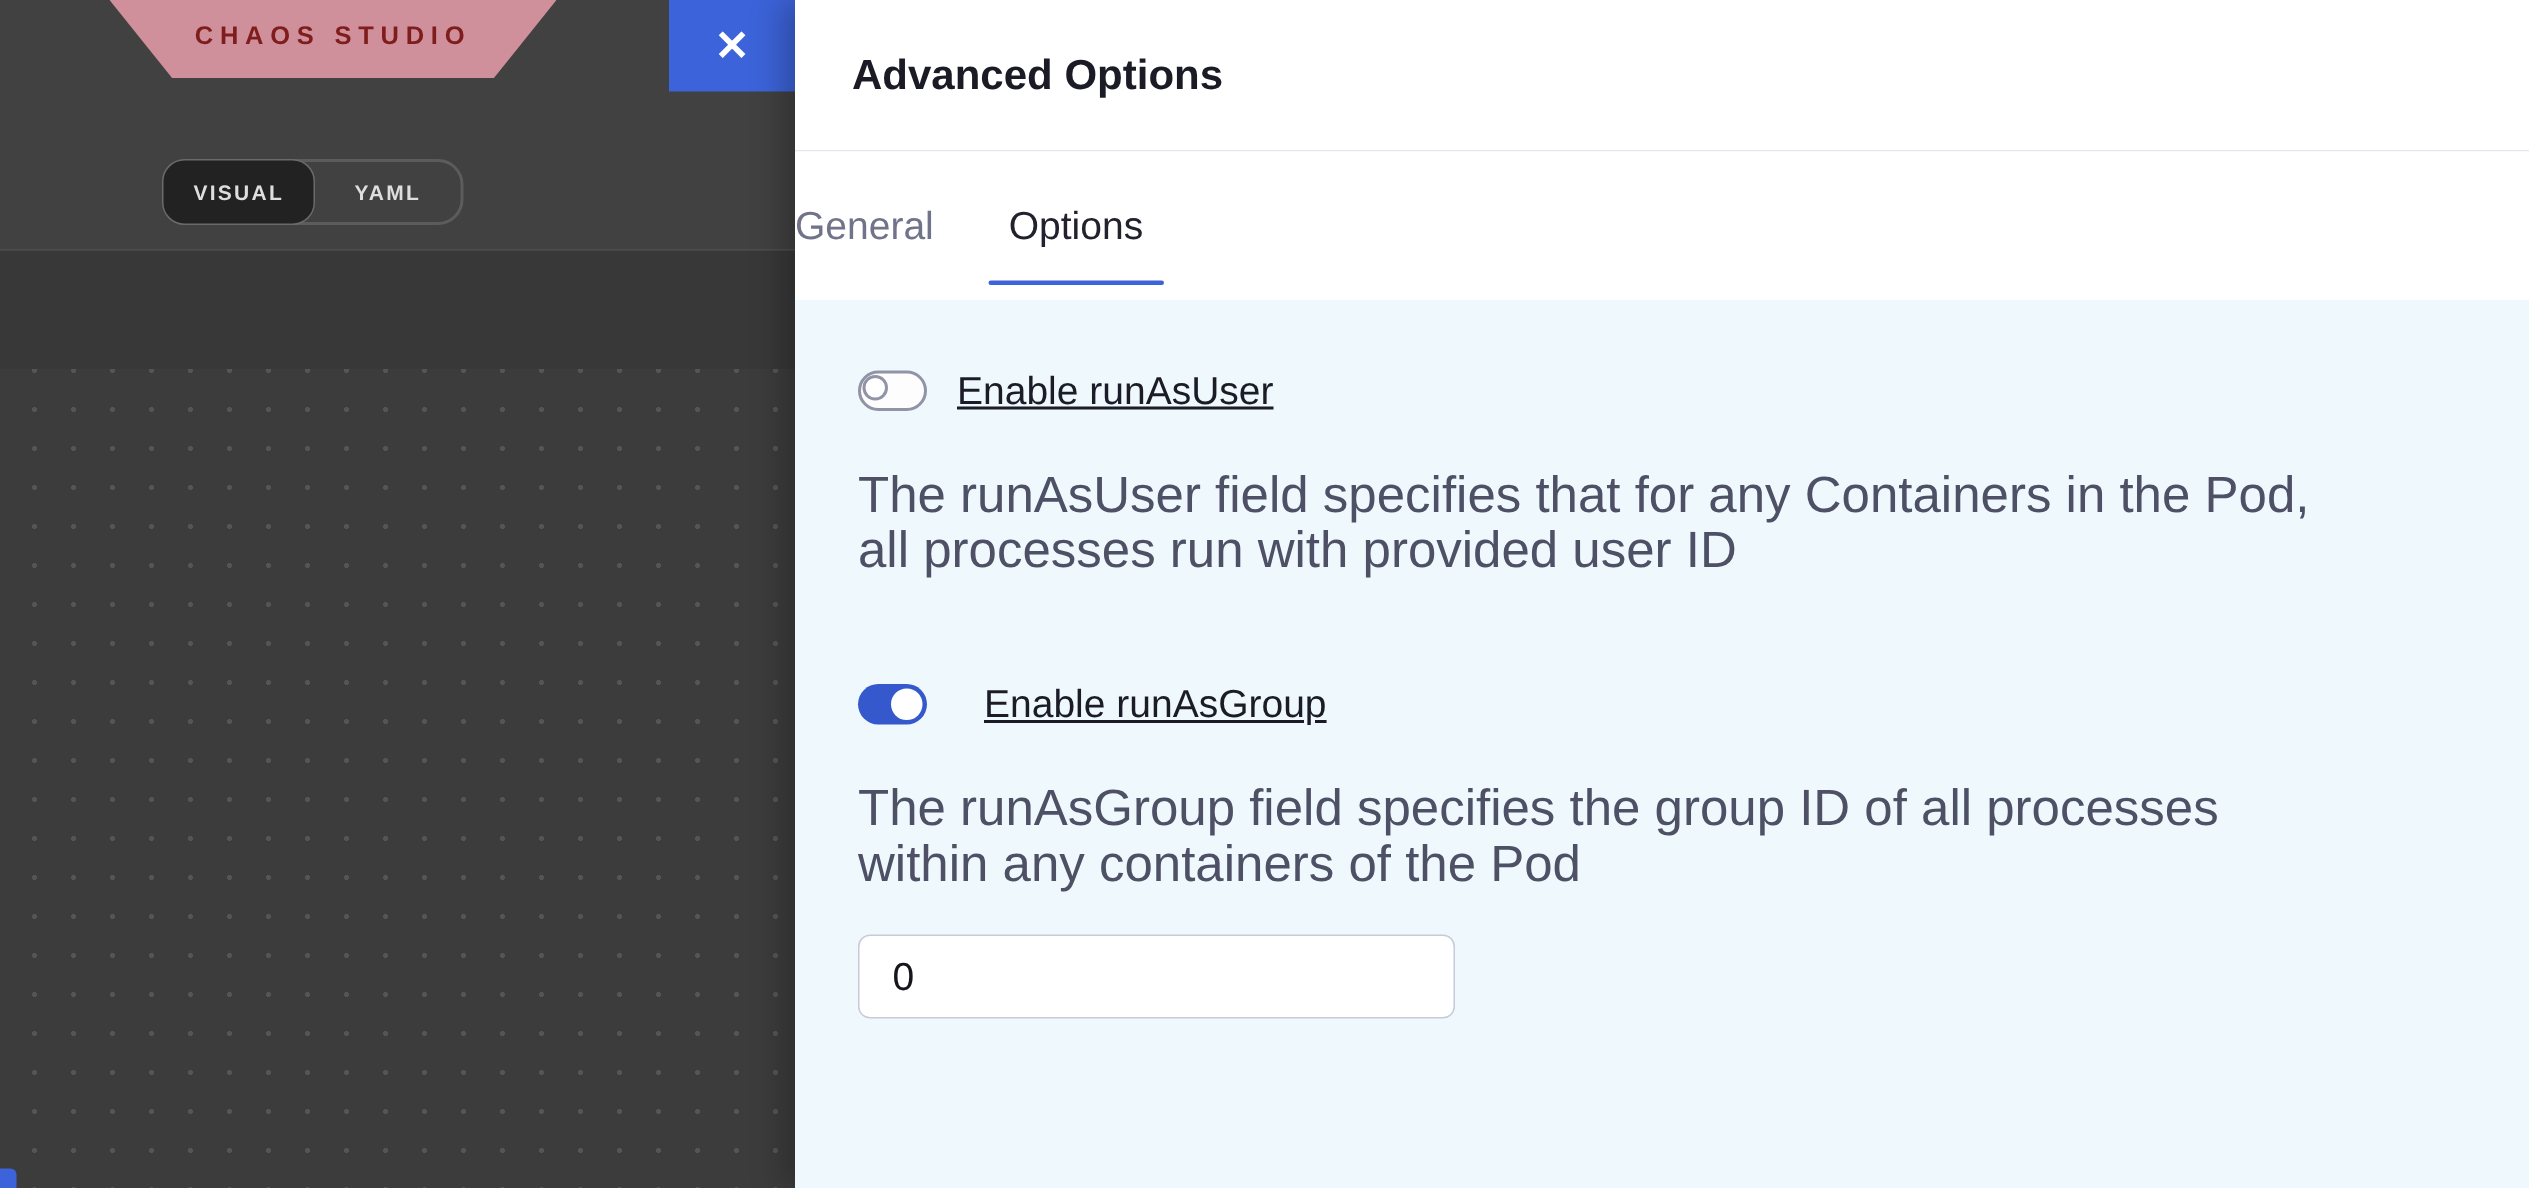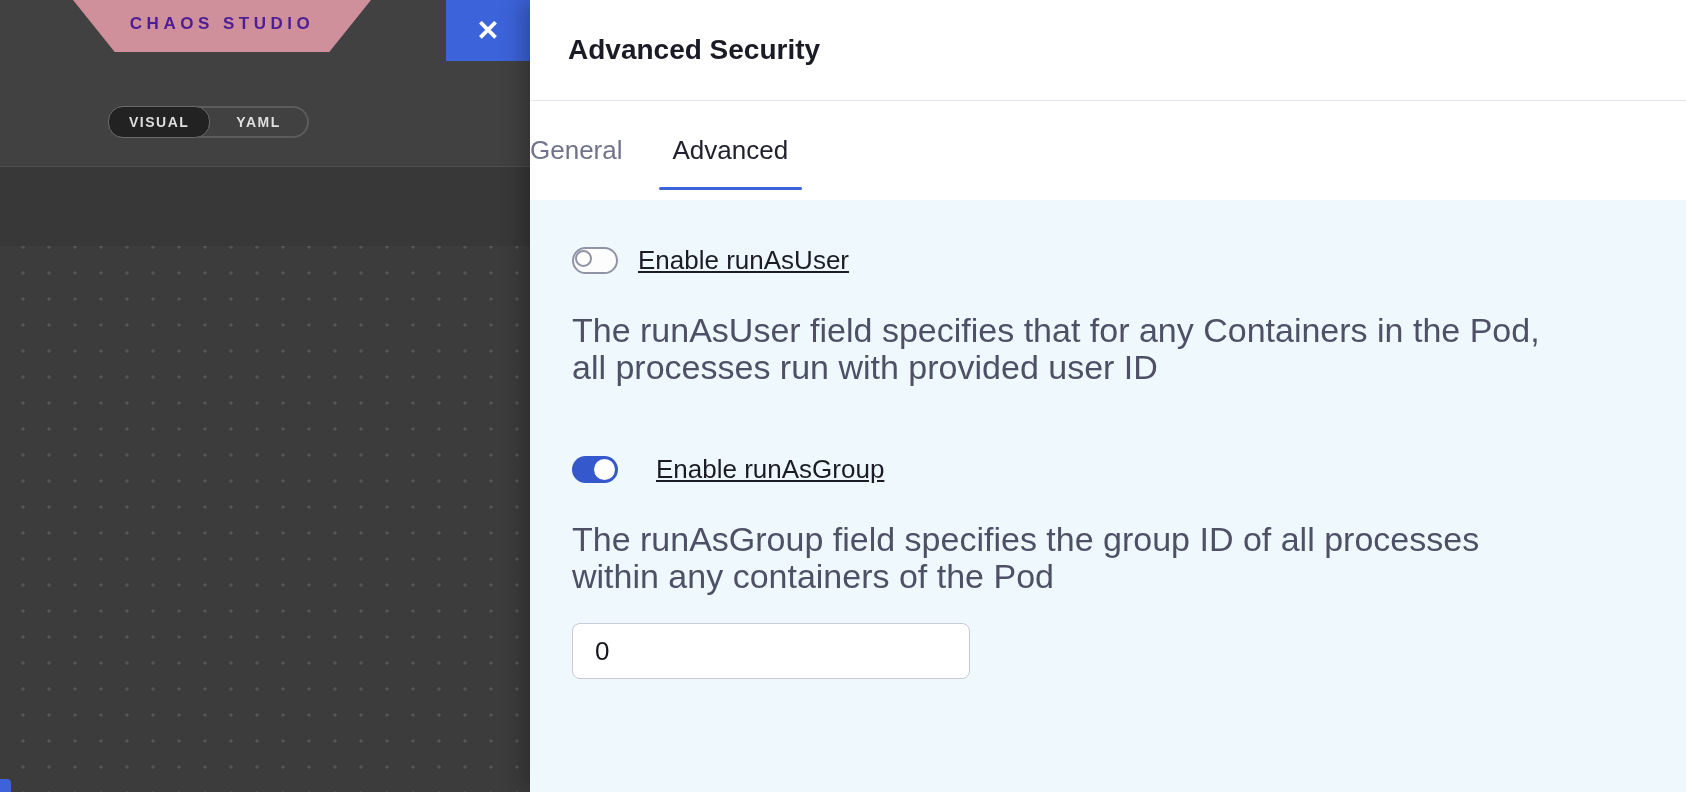--- a/index.html
+++ b/index.html
@@ -5,22 +5,22 @@
   * { margin:0; padding:0; box-sizing:border-box; }
   html, body { width:1686px; height:792px; overflow:hidden; font-family:"Liberation Sans", sans-serif; background:#ffffff; }
   .stage { position:relative; width:1686px; height:792px; }
 
   
   .left-canvas { position:absolute; left:0; top:0; width:530px; height:792px; background:#3f3f3f; }
   .left-header { position:relative; height:167px; background:#414141; border-bottom:1px solid #4e4e4e; }
   .brand-shape { position:absolute; left:73px; top:0; width:298px; height:52px; background:#cf8f9b;
                  clip-path:polygon(0 0,100% 0,86% 100%,14% 100%);
                  display:flex; align-items:center; justify-content:center; }
-  .brand-text { font-size:17px; font-weight:700; letter-spacing:4.5px; color:#4c1d95; padding-bottom:4px; }
-  .view-toggle { position:absolute; left:108px; top:106px; height:32px; display:flex; align-items:stretch;
+  .brand-text { font-size:17px; font-weight:700; letter-spacing:4.5px; color:#7f1d1d; padding-bottom:4px; }
+  .view-toggle { position:absolute; left:108px; top:106px; height:44px; display:flex; align-items:stretch;
                  border:2px solid #5c5c5c; border-radius:17px; }
   .seg { display:flex; align-items:center; font-size:14px; font-weight:700; letter-spacing:1.5px; color:#dedede; cursor:pointer; }
   .seg.visual { background:#222222; border:1px solid #6a6a6a; border-radius:15px; padding:0 20px; margin:-2px 0 -2px -2px; }
   .seg.yaml { padding:4px 26px; }
   .close-btn { position:absolute; right:0; top:0; width:84px; height:61px; background:#3c63d9; color:#ffffff;
                display:flex; align-items:center; justify-content:center; font-size:28px; font-weight:700; cursor:pointer; }
   .left-strip { height:79px; background:#383838; }
   .dot-canvas { position:relative; height:546px; background-color:#3c3c3c;
                 background-image:radial-gradient(circle, #555555 1.5px, transparent 1.7px);
                 background-size:26px 26px; background-position:10px 14px; }
@@ -71,26 +71,26 @@
       </div>
     </div>
     <div class="left-strip"></div>
     <div class="dot-canvas">
       <div class="peek-accent"></div>
     </div>
   </div>
 
   <div class="drawer">
     <div class="drawer-header">
-      <div class="drawer-title">Advanced Security</div>
+      <div class="drawer-title">Advanced Options</div>
     </div>
 
     <div class="tabs">
       <div class="tab">General</div>
-      <div class="tab active">Advanced</div>
+      <div class="tab active">Options</div>
     </div>
 
     <div class="drawer-content">
 
       <div class="toggle-row user">
         <div class="toggle off">
           <div class="knob"></div>
         </div>
         <div class="toggle-label">Enable runAsUser</div>
       </div>

